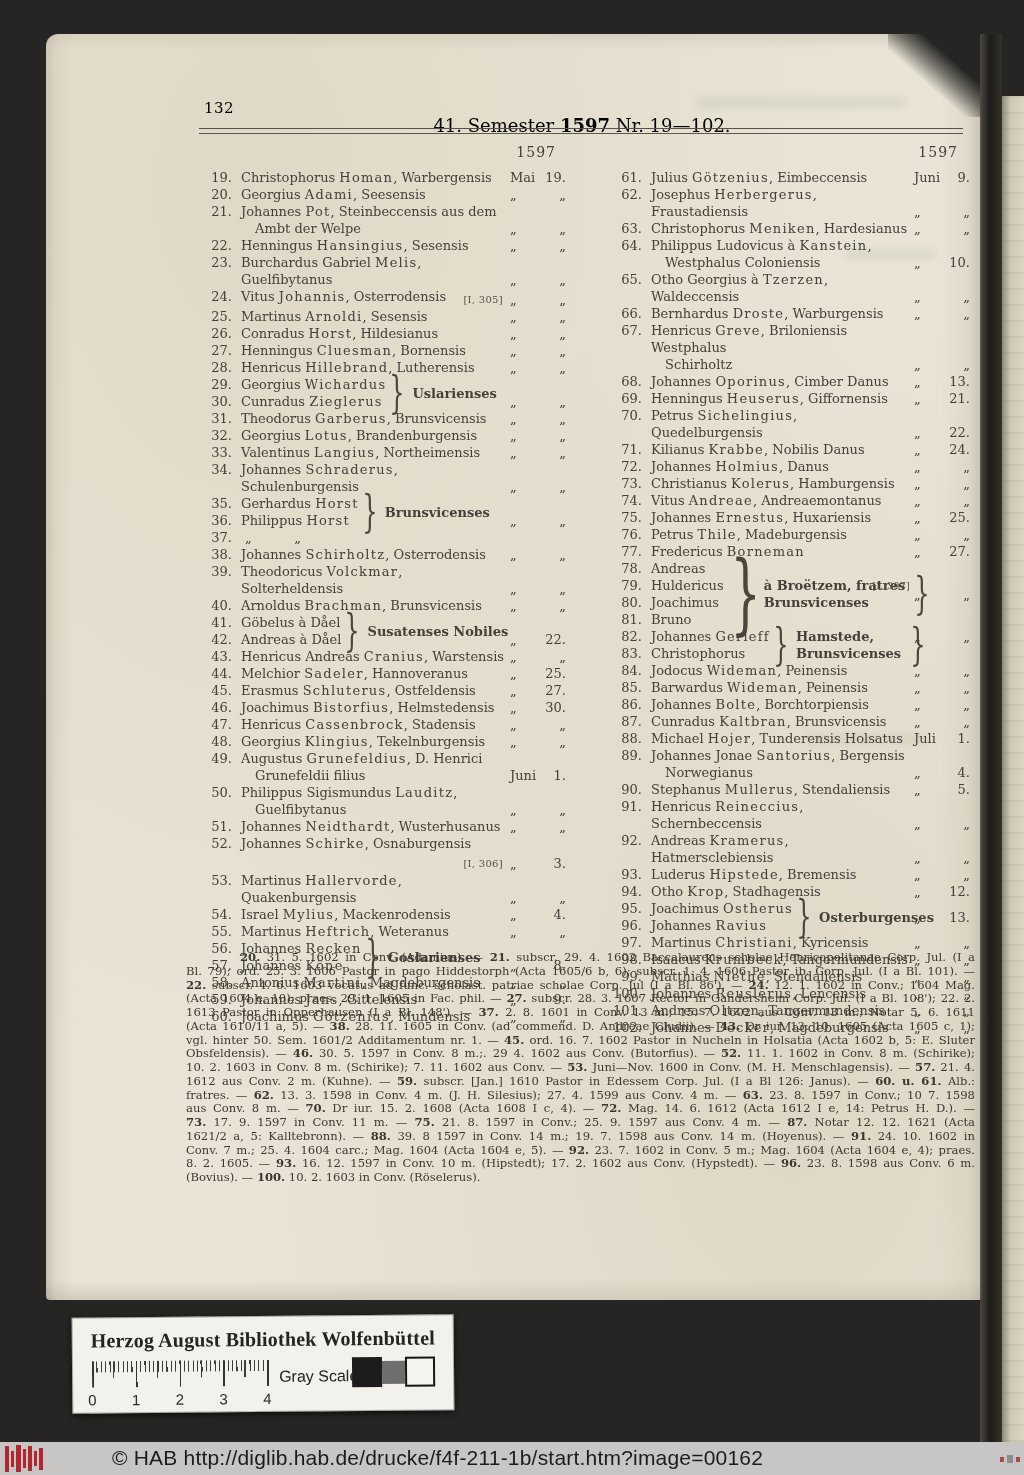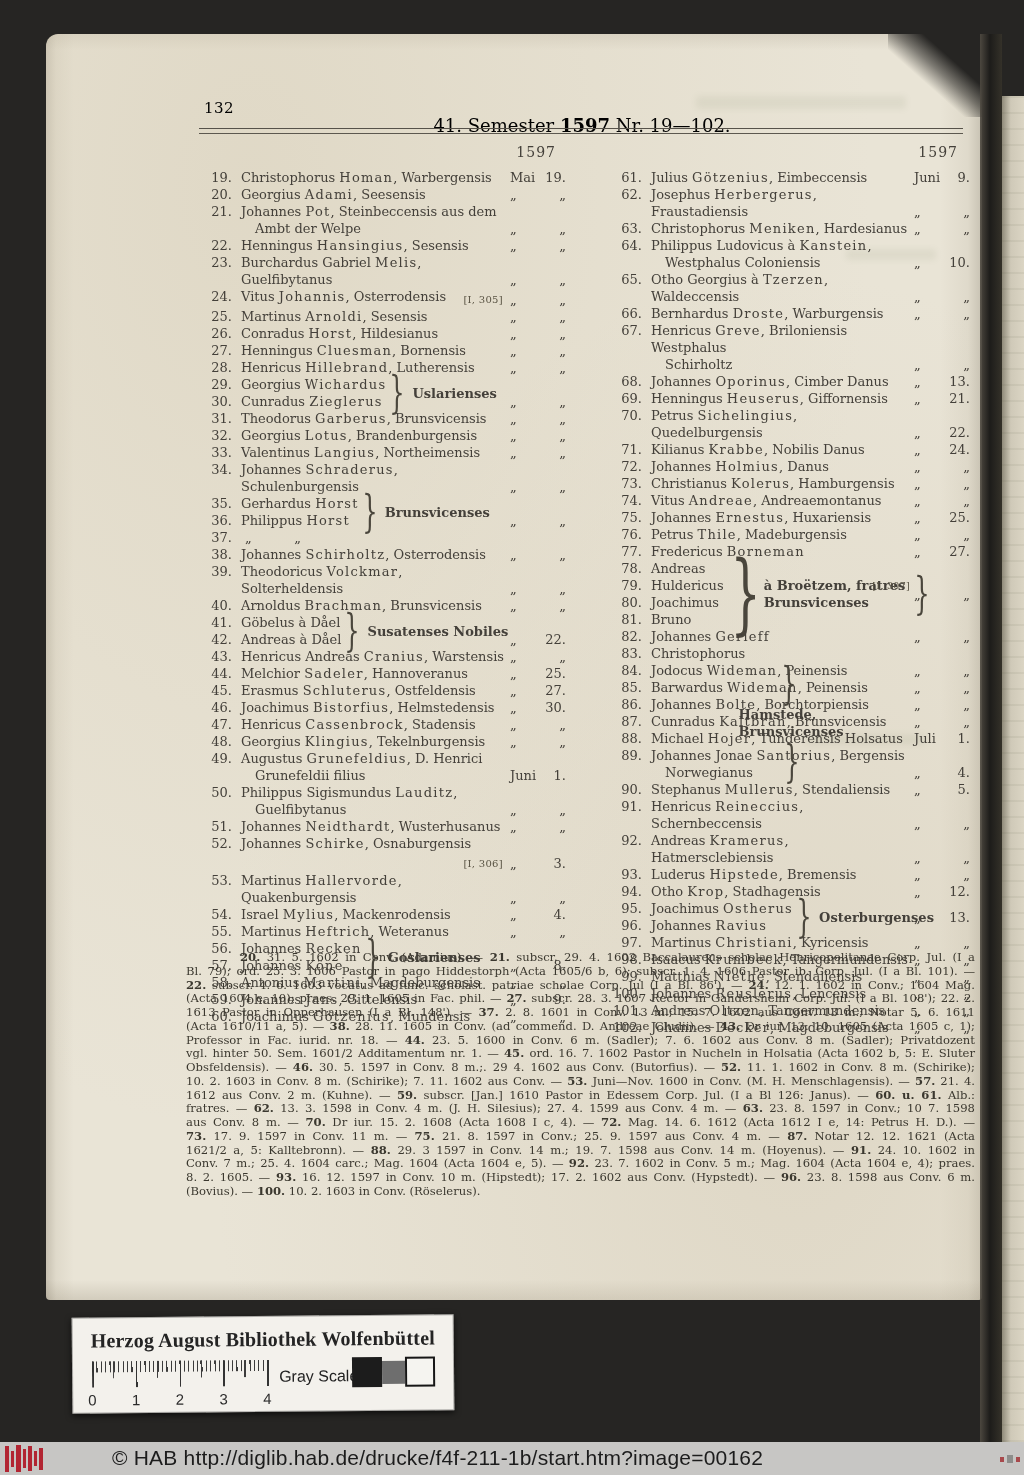--- a/index.html
+++ b/index.html
@@ -785,21 +785,21 @@
           <div>à Broëtzem, fratres</div>
           <div>Brunsvicenses</div>
         </div>
         <span class="gbrace close" style="font-size: 44px;">}</span>
         <span class="gref">[I, 307]</span>
         <span class="date abs center">
           <span class="m">„</span>
           <span class="dd">„</span>
         </span>
       </div>
-      <div class="row group" style="height: 34px; flex-direction: column;">
+      <div class="row group" style="height: 34px;">
         <div class="gnames">
           <div class="grow">
             <span class="num">82.</span>
             <span class="gname"><span>Johannes </span><span class="spc">Gerleff</span></span>
           </div>
           <div class="grow">
             <span class="num">83.</span>
             <span class="gname"><span>Christophorus</span></span>
           </div>
         </div>
@@ -1007,29 +1007,28 @@
       </div>
     </div>
 
   <div id="footnotes">
       <div class="fn first"><span class="b">20.</span><span> 31. 5. 1602 in Conv. (Adamius). — </span><span class="b">21.</span><span> subscr. 29. 4. 1602 Baccalaureus scholae Henricopolitanae Corp. Jul. (I a</span></div>
       <div class="fn"><span>Bl. 79); ord. 25. 3. 1606 Pastor in pago Hiddestorph (Acta 1605/6 b, 6); subscr. 1. 4. 1606 Pastor ib. Corp. Jul. (I a Bl. 101). —</span></div>
       <div class="fn"><span class="b">22.</span><span> subscr. 4. 6. 1603 vocatus ad func. scholast. patriae scholae Corp. Jul (I a Bl. 86'). — </span><span class="b">24.</span><span> 12. 1. 1602 in Conv.; 1604 Mag.</span></div>
       <div class="fn"><span>(Acta 1604 e, 10); praes. 29. 1. 1605 in Fac. phil. — </span><span class="b">27.</span><span> subscr. 28. 3. 1607 Rector in Gandersheim Corp. Jul. (I a Bl. 108'); 22. 2.</span></div>
       <div class="fn"><span>1613 Pastor in Opperhausen (I a Bl. 148'). — </span><span class="b">37.</span><span> 2. 8. 1601 in Conv. 13 m.; 15. 7. 1602 aus Conv. 13 m.; Notar 5. 6. 1611</span></div>
       <div class="fn"><span>(Acta 1610/11 a, 5). — </span><span class="b">38.</span><span> 28. 11. 1605 in Conv. (ad commend. D. Andreae Cludii). — </span><span class="b">43.</span><span> Dr iur. 13. 10. 1605 (Acta 1605 c, 1);</span></div>
-      <div class="fn"><span>Professor in Fac. iurid. nr. 18. — </span><span class="b">44.</span><span> 23. 5. 1600 in Conv. 6 m. (Sadler); 7. 6. 1602 aus Conv. 8 m. (Sadler); Privatdozent</span></div>
       <div class="fn"><span>vgl. hinter 50. Sem. 1601/2 Additamentum nr. 1. — </span><span class="b">45.</span><span> ord. 16. 7. 1602 Pastor in Nucheln in Holsatia (Acta 1602 b, 5: E. Sluter</span></div>
       <div class="fn"><span>Obsfeldensis). — </span><span class="b">46.</span><span> 30. 5. 1597 in Conv. 8 m.;. 29 4. 1602 aus Conv. (Butorfius). — </span><span class="b">52.</span><span> 11. 1. 1602 in Conv. 8 m. (Schirike);</span></div>
       <div class="fn"><span>10. 2. 1603 in Conv. 8 m. (Schirike); 7. 11. 1602 aus Conv. — </span><span class="b">53.</span><span> Juni—Nov. 1600 in Conv. (M. H. Menschlagensis). — </span><span class="b">57.</span><span> 21. 4.</span></div>
       <div class="fn"><span>1612 aus Conv. 2 m. (Kuhne). — </span><span class="b">59.</span><span> subscr. [Jan.] 1610 Pastor in Edessem Corp. Jul. (I a Bl 126: Janus). — </span><span class="b">60. u. 61.</span><span> Alb.:</span></div>
       <div class="fn"><span>fratres. — </span><span class="b">62.</span><span> 13. 3. 1598 in Conv. 4 m. (J. H. Silesius); 27. 4. 1599 aus Conv. 4 m. — </span><span class="b">63.</span><span> 23. 8. 1597 in Conv.; 10 7. 1598</span></div>
       <div class="fn"><span>aus Conv. 8 m. — </span><span class="b">70.</span><span> Dr iur. 15. 2. 1608 (Acta 1608 I c, 4). — </span><span class="b">72.</span><span> Mag. 14. 6. 1612 (Acta 1612 I e, 14: Petrus H. D.). —</span></div>
       <div class="fn"><span class="b">73.</span><span> 17. 9. 1597 in Conv. 11 m. — </span><span class="b">75.</span><span> 21. 8. 1597 in Conv.; 25. 9. 1597 aus Conv. 4 m. — </span><span class="b">87.</span><span> Notar 12. 12. 1621 (Acta</span></div>
-      <div class="fn"><span>1621/2 a, 5: Kalltebronn). — </span><span class="b">88.</span><span> 29. 3 1597 in Conv. 14 m.; 19. 7. 1598 aus Conv. 14 m. (Hoyenus). — </span><span class="b">91.</span><span> 24. 10. 1602 in</span></div>
+      <div class="fn"><span>1621/2 a, 5: Kalltebronn). — </span><span class="b">88.</span><span> 39. 8 1597 in Conv. 14 m.; 19. 7. 1598 aus Conv. 14 m. (Hoyenus). — </span><span class="b">91.</span><span> 24. 10. 1602 in</span></div>
       <div class="fn"><span>Conv. 7 m.; 25. 4. 1604 carc.; Mag. 1604 (Acta 1604 e, 5). — </span><span class="b">92.</span><span> 23. 7. 1602 in Conv. 5 m.; Mag. 1604 (Acta 1604 e, 4); praes.</span></div>
       <div class="fn"><span>8. 2. 1605. — </span><span class="b">93.</span><span> 16. 12. 1597 in Conv. 10 m. (Hipstedt); 17. 2. 1602 aus Conv. (Hypstedt). — </span><span class="b">96.</span><span> 23. 8. 1598 aus Conv. 6 m.</span></div>
       <div class="fn last"><span>(Bovius). — </span><span class="b">100.</span><span> 10. 2. 1603 in Conv. (Röselerus).</span></div>
     </div>
 
   <div class="hab-label">
     <div class="hab-title">Herzog August Bibliothek Wolfenbüttel</div>
     <div class="ruler">
       <div class="ticks-mm"></div>
       <div class="ticks-half"></div>

